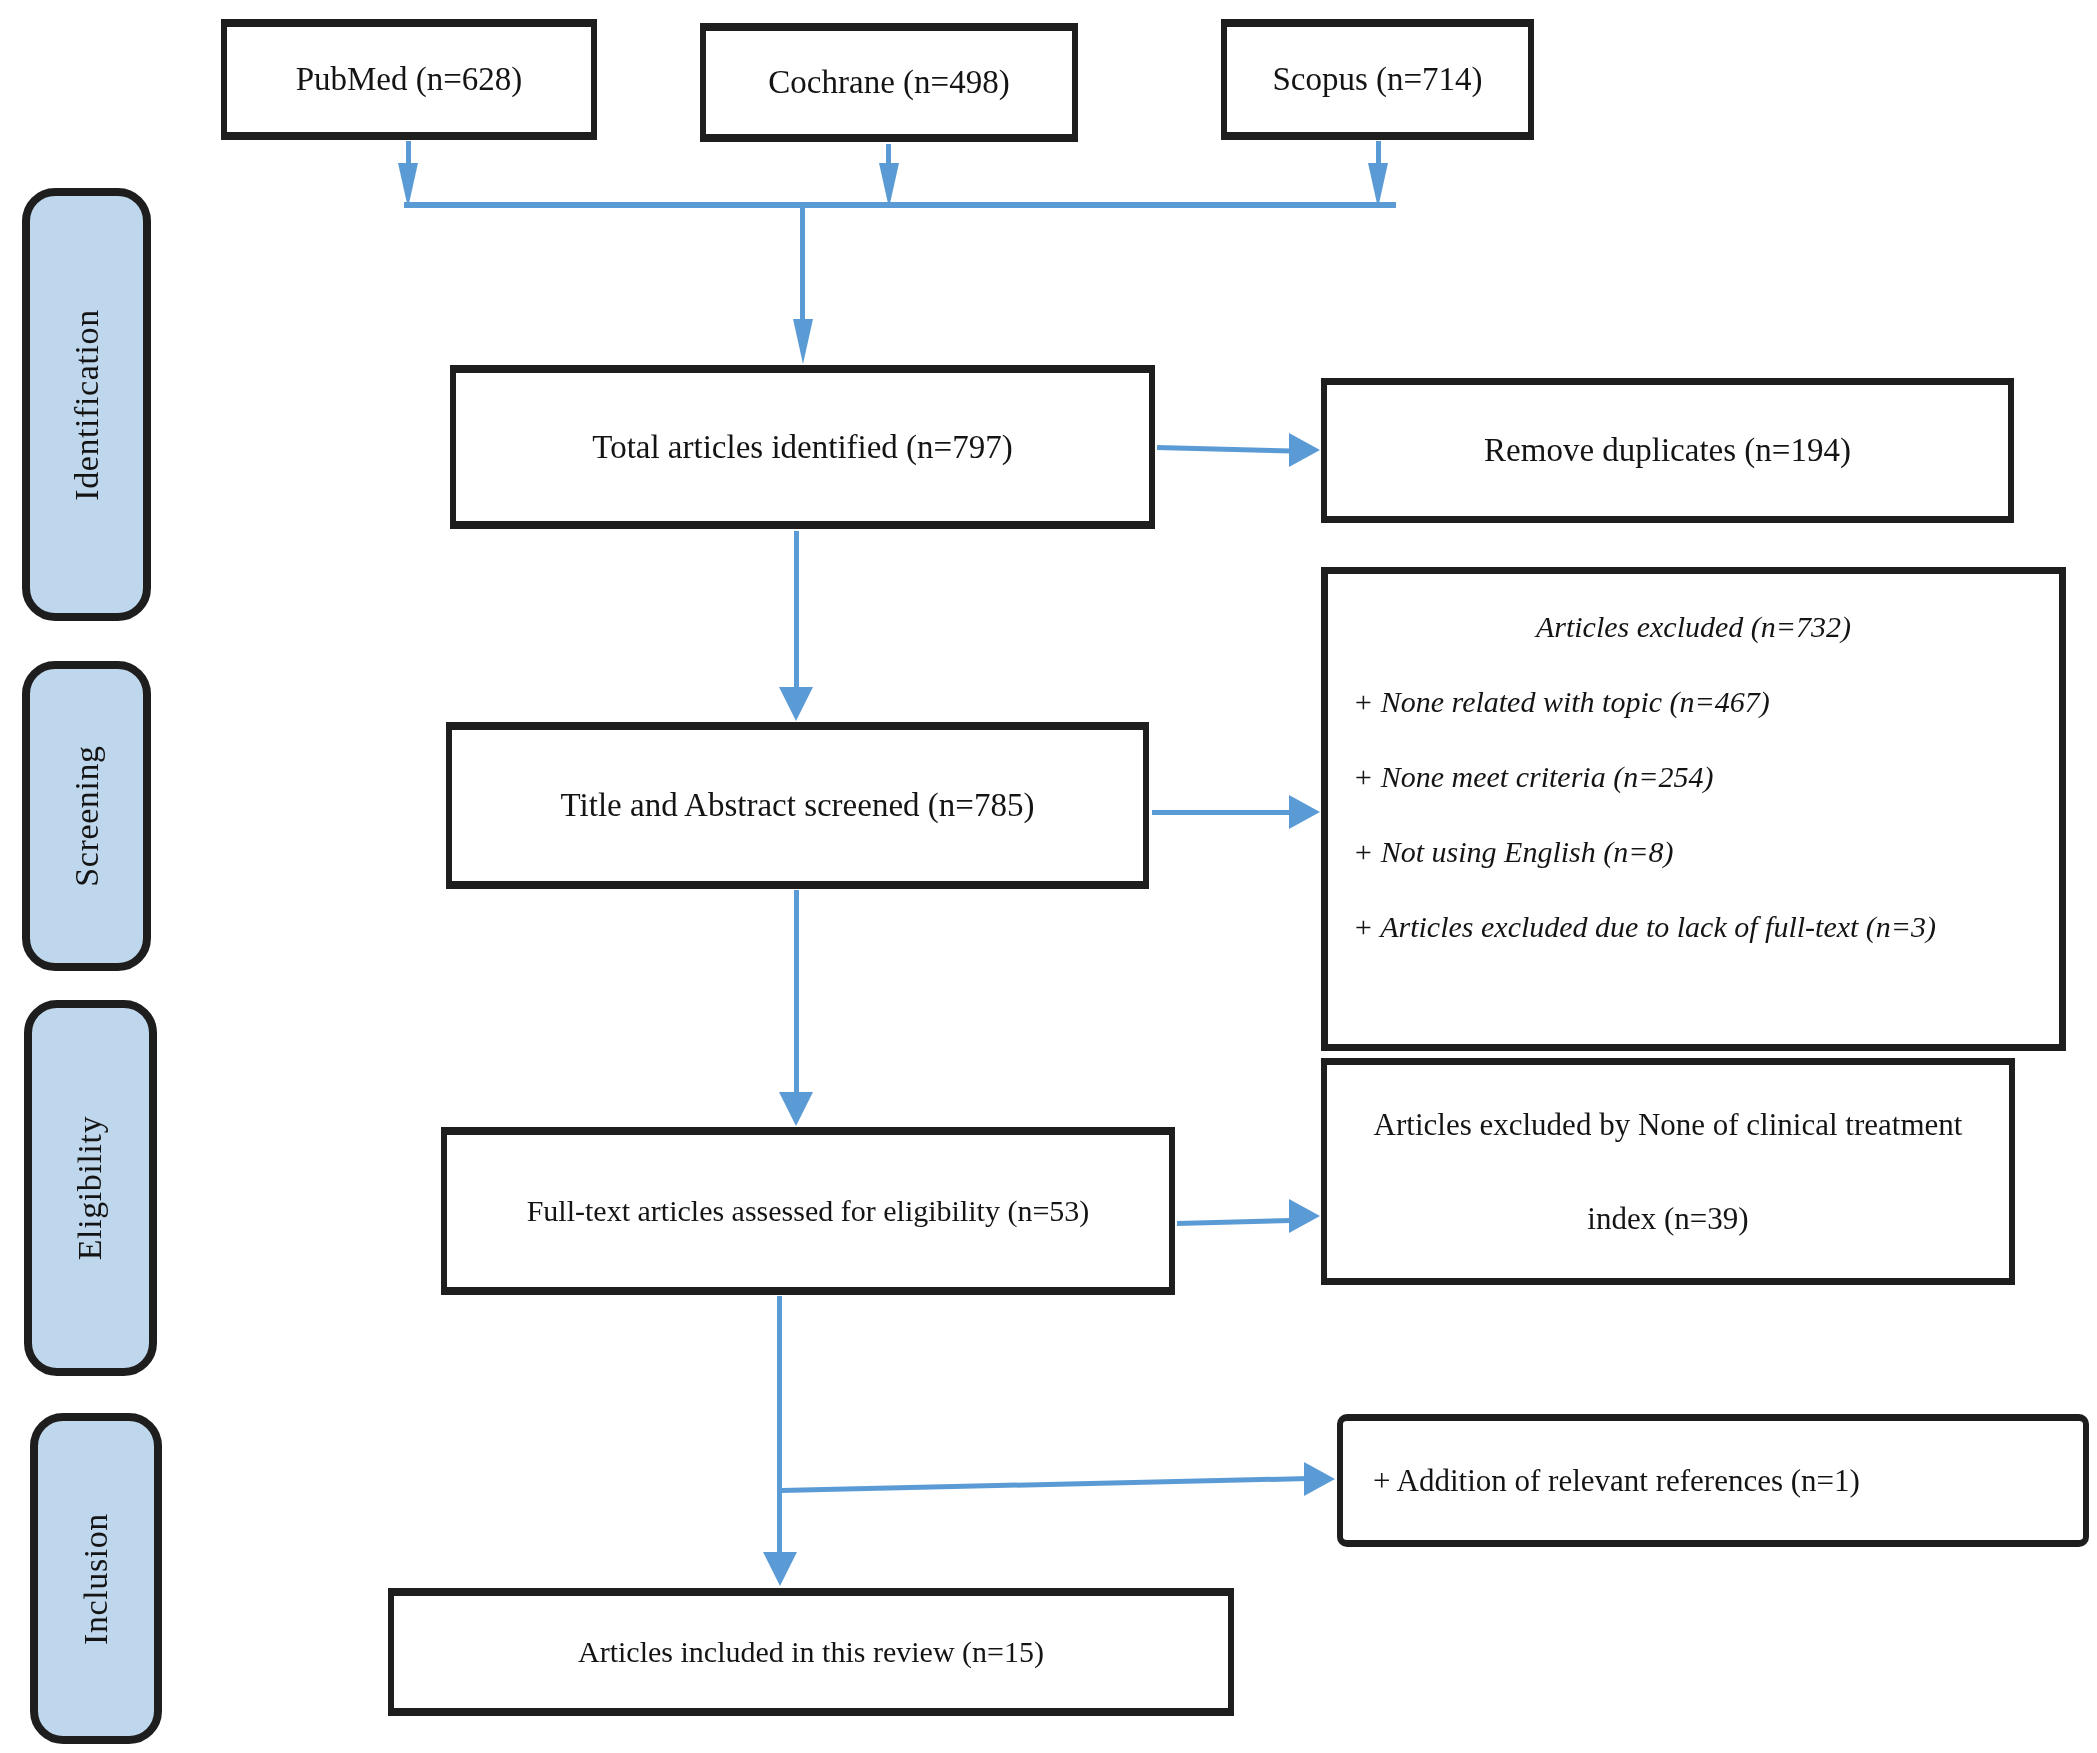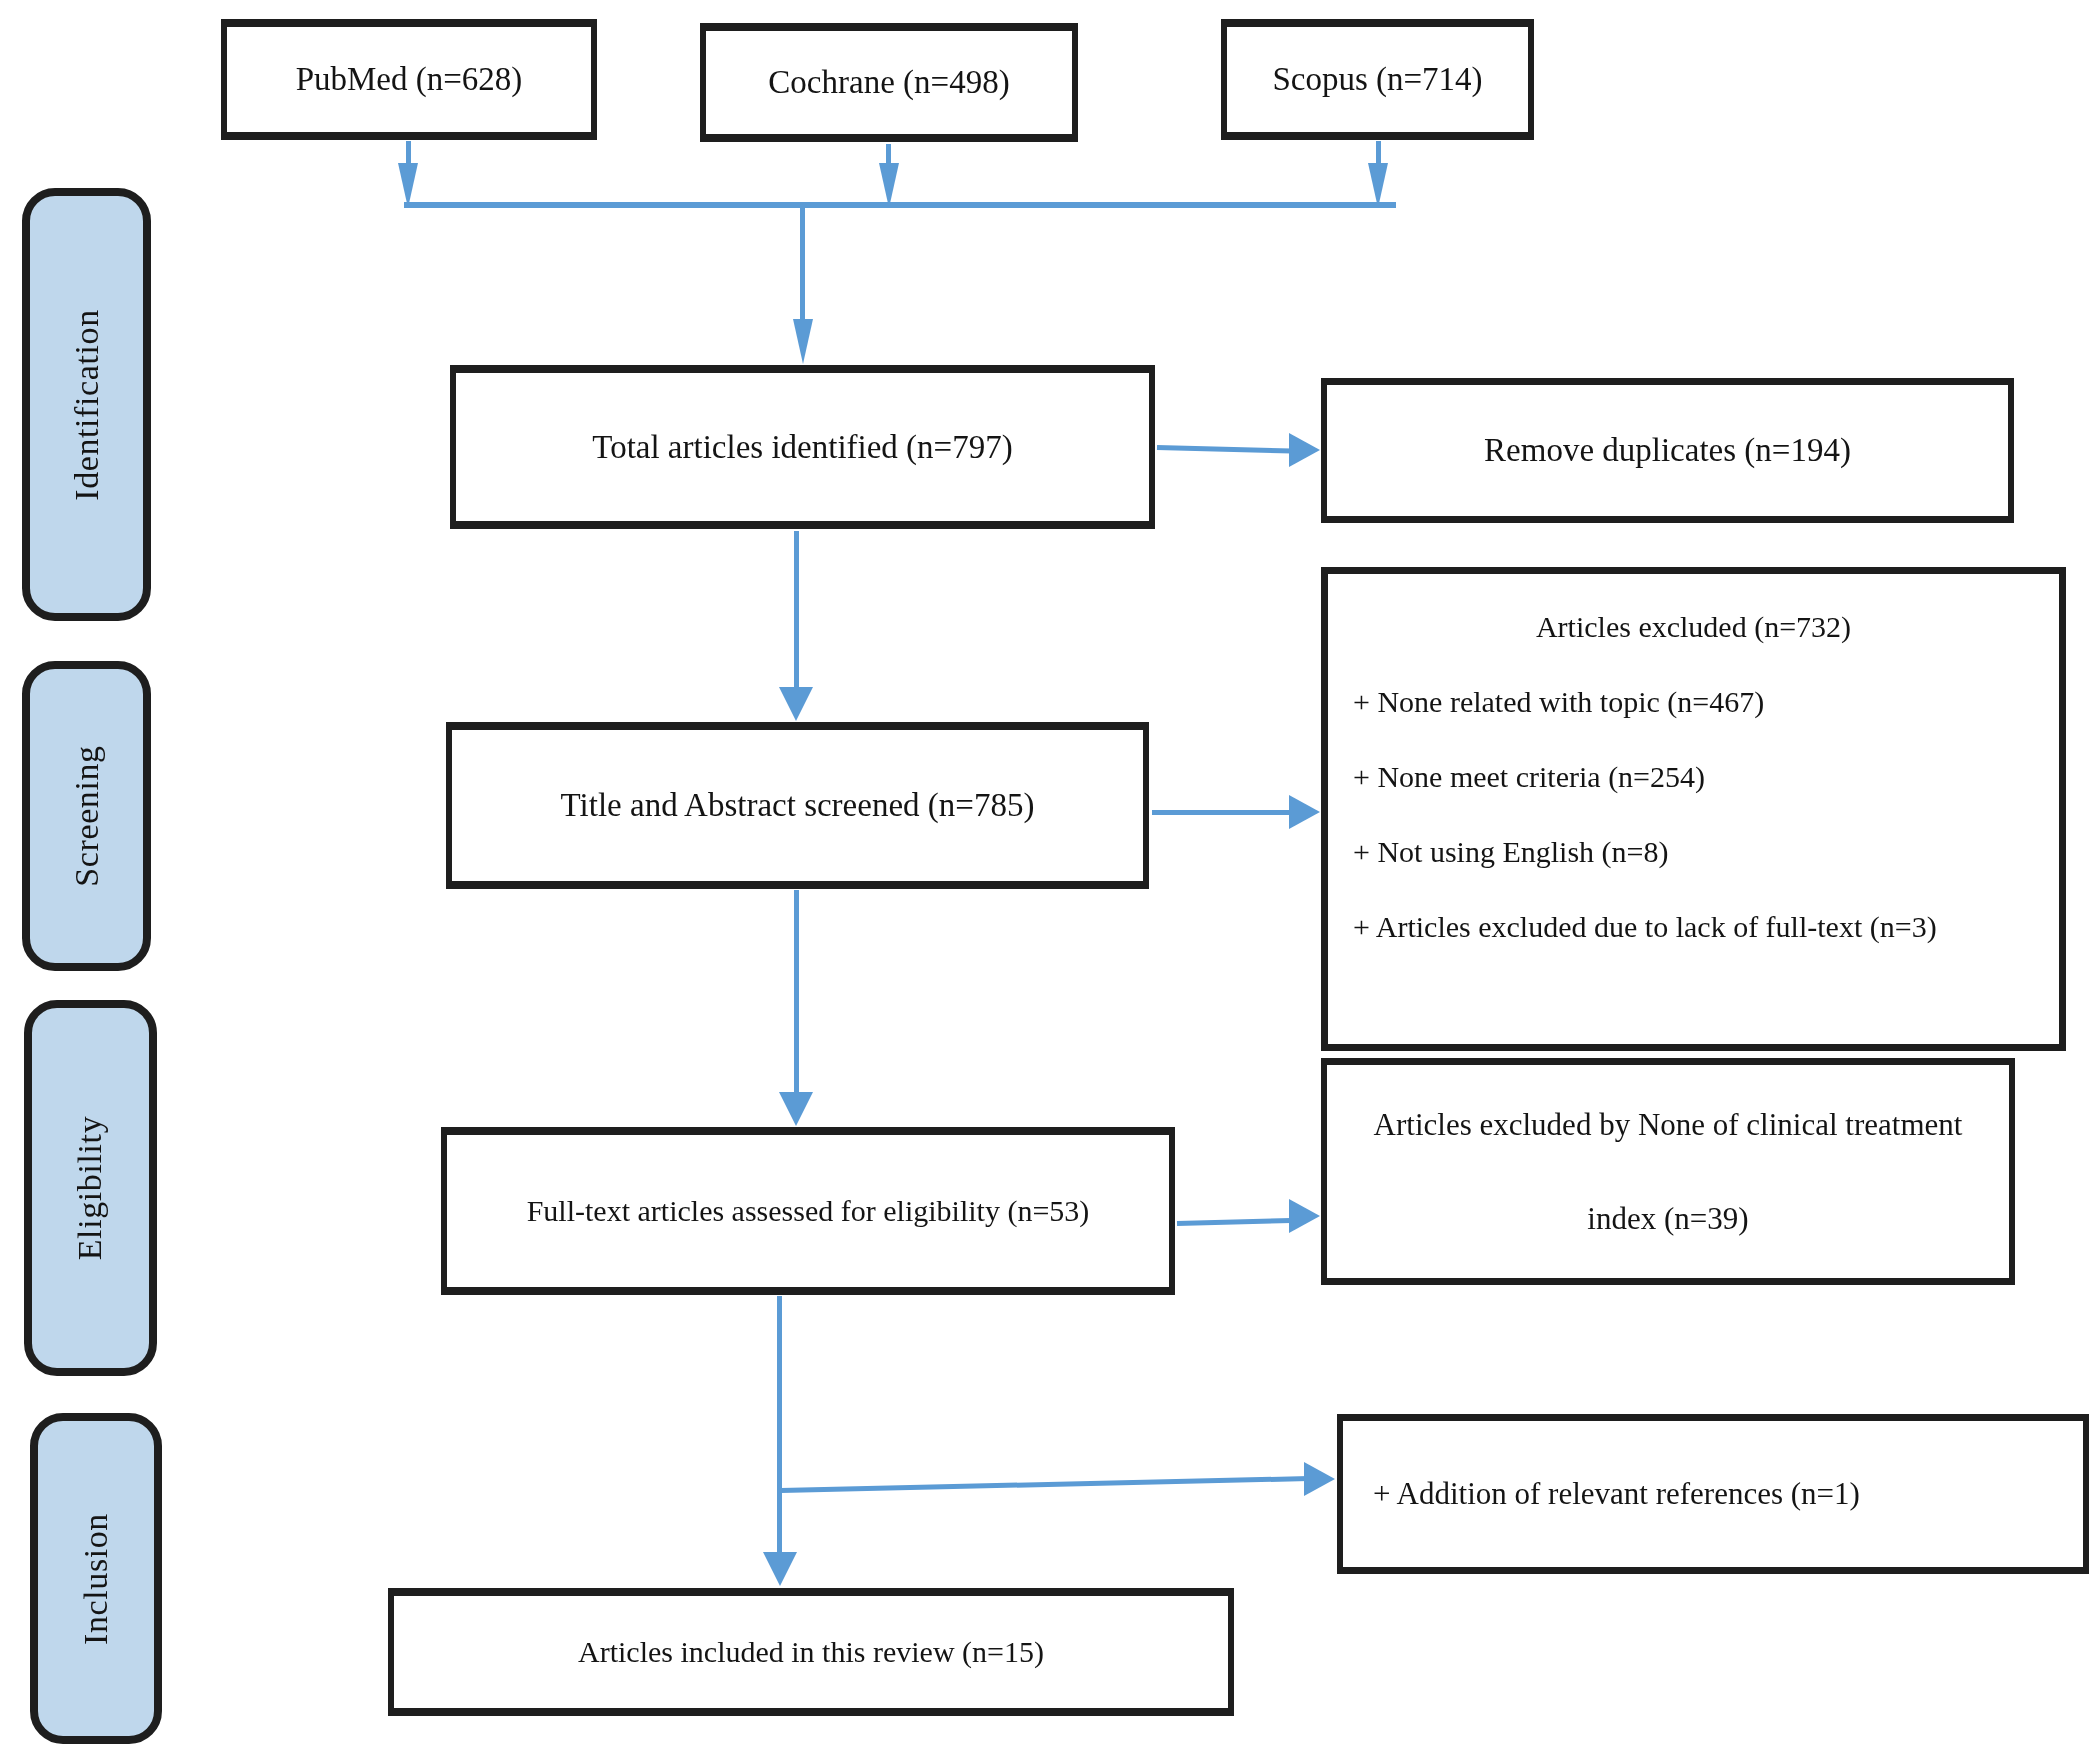--- a/index.html
+++ b/index.html
@@ -94,34 +94,34 @@
     <span class="txt">Full-text articles assessed for eligibility (n=53)</span>
   </div>
   <div class="box flowbox" style="left:388px;top:1588px;width:846px;height:128px;font-size:30px;">
     <span class="txt">Articles included in this review (n=15)</span>
   </div>
 
   <div class="box sidebox" style="left:1321px;top:378px;width:693px;height:145px;font-size:33px;">
     <span class="txt">Remove duplicates (n=194)</span>
   </div>
 
-  <div class="excl-box" style="left:1321px;top:567px;width:745px;height:484px;">
+  <div class="excl-box" style="left:1321px;top:567px;width:745px;height:484px;font-style:italic;">
     <div class="excl-title">Articles excluded (n=732)</div>
     <div class="excl-item">+ None related with topic (n=467)</div>
     <div class="excl-item">+ None meet criteria (n=254)</div>
     <div class="excl-item">+ Not using English (n=8)</div>
     <div class="excl-item">+ Articles excluded due to lack of full-text (n=3)</div>
   </div>
 
   <div class="box sidebox twolines" style="left:1321px;top:1058px;width:694px;height:227px;">
     <span class="txt">Articles excluded by None of clinical treatment</span>
     <span class="txt">index (n=39)</span>
   </div>
 
-  <div class="box sidebox leftalign" style="left:1337px;top:1414px;width:752px;height:160px;font-size:31px;">
+  <div class="box sidebox leftalign" style="left:1337px;top:1414px;width:752px;height:133px;font-size:31px;border-radius:10px;">
     <span class="txt">+ Addition of relevant references (n=1)</span>
   </div>
 
   <div class="line" style="left:406px;top:141px;width:5px;height:25px;"></div>
   <div class="ah down-narrow" style="left:398px;top:163px;"></div>
 
   <div class="line" style="left:886px;top:144px;width:5px;height:22.6px;"></div>
   <div class="ah down-narrow" style="left:879px;top:163px;"></div>
 
   <div class="line" style="left:1376px;top:141px;width:5px;height:25px;"></div>

